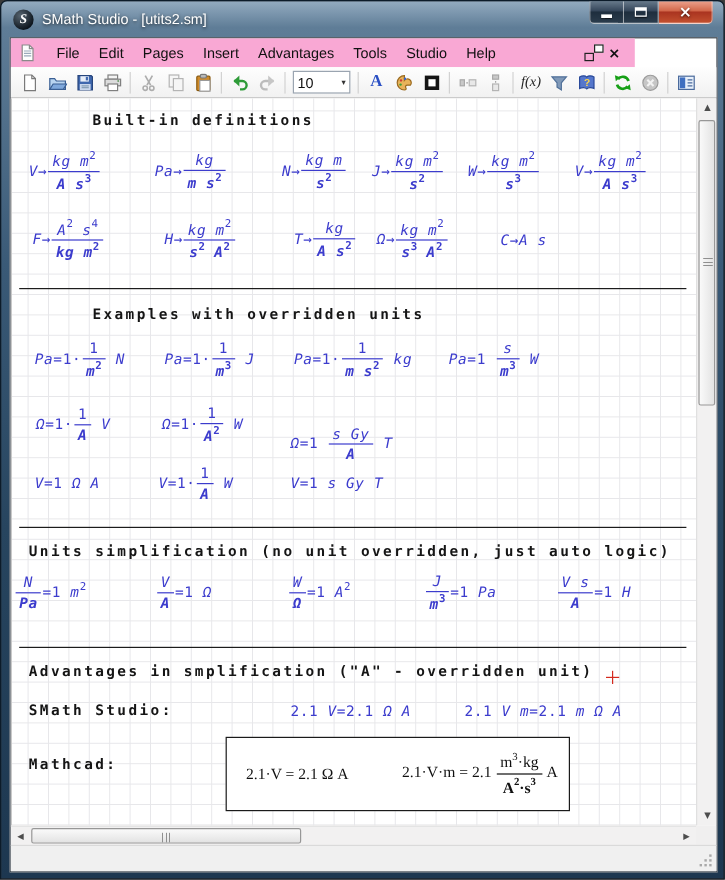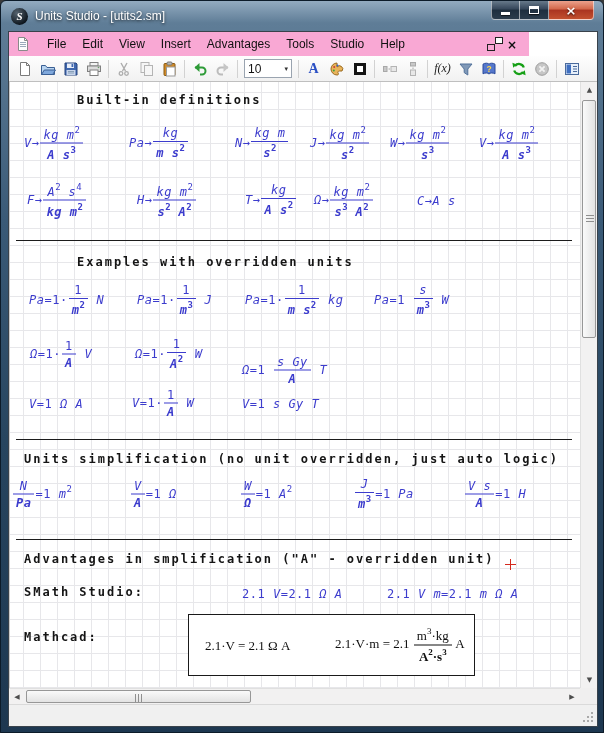--- a/index.html
+++ b/index.html
@@ -102,21 +102,21 @@
   .grip::after{content:"";position:absolute;width:2px;height:2px;right:2px;bottom:2px;background:#a9a9a9;
     box-shadow:-4px 0 #a9a9a9,-8px 0 #a9a9a9,0 -4px #a9a9a9,0 -8px #a9a9a9,-4px -4px #a9a9a9;}
 </style>
 </head>
 <body>
 
 <div class="window">
 
   <div class="titlebar">
     <div class="logo">S</div>
-    <div class="title">Units Studio - [utits2.sm]</div>
+    <div class="title">SMath Studio - [utits2.sm]</div>
   </div>
   <div class="capbtns">
     <div class="cb min">
         <span class="g-min"></span>
       </div>
     <div class="cb">
         <span class="g-max"></span>
       </div>
     <div class="cb close">
         <span class="g-x">×</span>
@@ -128,21 +128,21 @@
     <div class="menubar">
       <svg class="menudoc" viewBox="0 0 16 16">
           <path d="M3.5 1.5h6l3 3v10h-9z" fill="#fdfdfd" stroke="#8a8a8a"></path>
           <path d="M9.5 1.5v3h3" fill="none" stroke="#8a8a8a"></path>
           <line x1="5" y1="6.5" x2="11" y2="6.5" stroke="#9aaabb"></line>
           <line x1="5" y1="8.5" x2="11" y2="8.5" stroke="#9aaabb"></line>
           <line x1="5" y1="10.5" x2="11" y2="10.5" stroke="#9aaabb"></line>
         </svg>
       <span class="mi">File</span>
       <span class="mi">Edit</span>
-      <span class="mi">View</span>
+      <span class="mi">Pages</span>
       <span class="mi">Insert</span>
       <span class="mi">Advantages</span>
       <span class="mi">Tools</span>
       <span class="mi">Studio</span>
       <span class="mi">Help</span>
       <span class="mdibtns">
         <span><span class="g-mmin"></span></span>
         <span><span class="g-mrest"></span></span>
         <span><span class="g-mx">×</span></span>
       </span>

